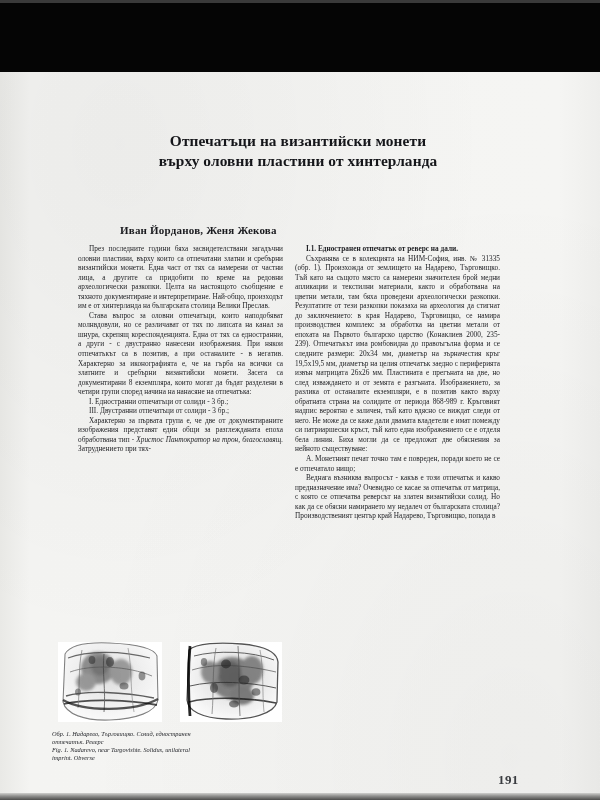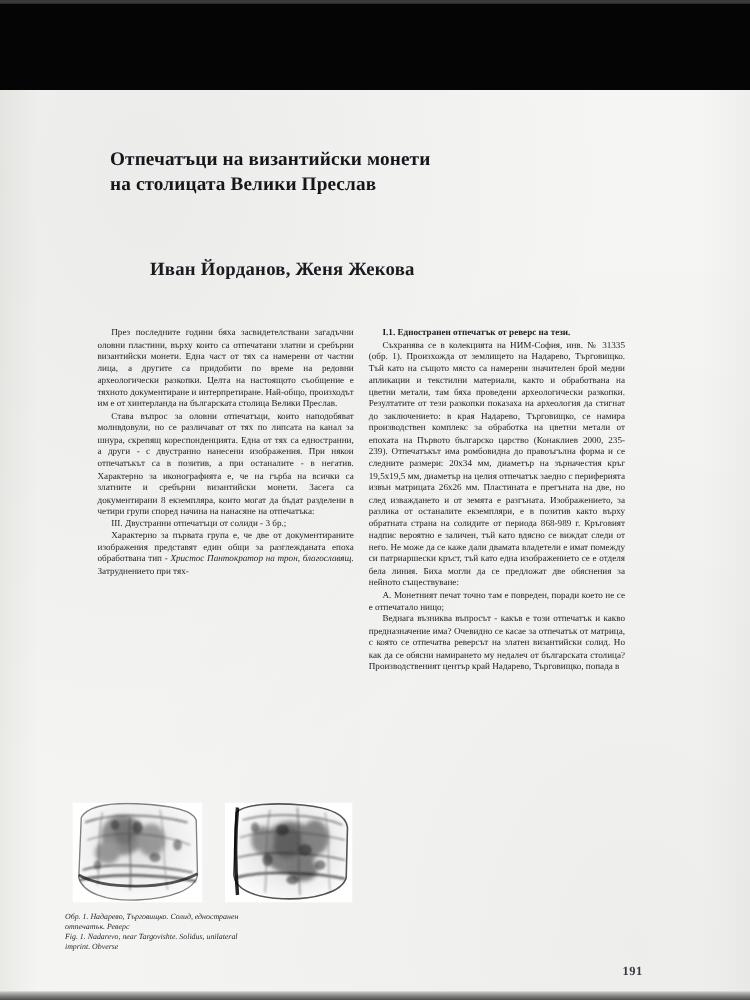--- a/index.html
+++ b/index.html
@@ -52,52 +52,52 @@
 
   #content {
     position: absolute;
     left: 0; top: 72px;
     width: 600px; height: 721px;
   }
 
   
   #title-block {
     position: absolute;
-    left: 88px; top: 46px;
+    left: 88px; top: 59px;
     width: 420px;
+    text-align: center;
   }
   .doc-title-line {
     font-weight: bold;
     font-size: 15.4px;
     line-height: 20px;
     color: #15161a;
     letter-spacing: 0.1px;
     white-space: nowrap;
   }
   #authors {
     position: absolute;
-    left: 120px; top: 136px;
-    font-weight: bold;
-    font-size: 15px;
+    left: 120px; top: 152px;
+    font-weight: bold;
+    font-size: 11px;
     color: #1a1b1f;
     letter-spacing: 0.2px;
   }
 
   
   .column {
     position: absolute;
     top: 172px;
     width: 205px;
     font-size: 7.3px;
     line-height: 9.55px;
     color: #1d1e22;
     text-align: justify;
     text-justify: inter-word;
     hyphens: manual;
-    margin-top: 17px;
   }
   #col-left  { left: 78px; }
   #col-right { left: 295px; }
 
   .column p {
     margin: 0;
     text-indent: 11px;
   }
   .column p.noindent { text-indent: 0; }
   .column p.listitem {
@@ -136,21 +136,21 @@
     color: #24262b;
     font-style: italic;
   }
   #figure-caption .cap-line { white-space: nowrap; }
 
   
   #page-number {
     position: absolute;
     left: 498px;
     top: 700px;
-    font-size: 10px;
+    font-size: 13px;
     font-weight: bold;
     color: #3a3c40;
     letter-spacing: 0.4px;
   }
 </style>
 </head>
 <body>
 
 <div id="page">
 
@@ -158,34 +158,35 @@
     <div class="band-edge"></div>
   </div>
 
   <div id="paper"></div>
   <div id="paper-grain"></div>
 
   <div id="content">
 
     <div id="title-block">
       <div class="doc-title-line">Отпечатъци на византийски монети</div>
-      <div class="doc-title-line">на столицата Велики Преслав</div>
+      <div class="doc-title-line">върху оловни пластини от хинтерланда</div>
     </div>
 
     <div id="authors">Иван Йорданов, Женя Жекова</div>
 
     <div class="column" id="col-left">
       <p>През последните години бяха засвидетелствани загадъчни оловни пластини, върху които са отпечатани златни и сребърни византийски монети. Една част от тях са намерени от частни лица, а другите са придобити по време на редовни археологически разкопки. Целта на настоящото съобщение е тяхното документиране и интерпретиране. Най-общо, произходът им е от хинтерланда на българската столица Велики Преслав.</p>
       <p>Става въпрос за оловни отпечатъци, които наподобяват молнвдовули, но се различават от тях по липсата на канал за шнура, скрепящ кореспонденцията. Една от тях са едностранни, а други - с двустранно нанесени изображения. При някои отпечатъкът са в позитив, а при останалите - в негатив. Характерно за иконографията е, че на гърба на всички са златните и сребърни византийски монети. Засега са документирани 8 екземпляра, които могат да бъдат разделени в четири групи според начина на нанасяне на отпечатъка:</p>
+      <p class="listitem">I. Едностранни отпечатъци от солиди - 3 бр.;</p>
       <p class="listitem">III. Двустранни отпечатъци от солиди - 3 бр.;</p>
       <p><span>Характерно за първата група е, че две от документираните изображения представят един общи за разглежданата епоха обработвана тип - </span><span class="run-italic">Христос Пантократор на трон, благославящ.</span><span> Затруднението при тях-</span></p>
     </div>
 
     <div class="column" id="col-right">
-      <p class="sechead">I.1. Едностранен отпечатък от реверс на тези.</p>
+      <p class="sechead">I.1. Едностранен отпечатък от реверс на дали.</p>
       <p>Съхранява се в колекцията на НИМ-София, инв. № 31335 (обр. 1). Произхожда от землището на Надарево, Търговищко. Тъй като на същото място са намерени значителен брой медни апликации и текстилни материали, както и обработвана на цветни метали, там бяха проведени археологически разкопки. Резултатите от тези разкопки показаха на археология да стигнат до заключението: в края Надарево, Търговищко, се намира производствен комплекс за обработка на цветни метали от епохата на Първото българско царство (Конаклиев 2000, 235-239). Отпечатъкът има ромбовидна до правоъгълна форма и се следните размери: 20х34 мм, диаметър на зърначестия кръг 19,5х19,5 мм, диаметър на целия отпечатък заедно с периферията извън матрицата 26х26 мм. Пластината е прегъната на две, но след изваждането и от земята е разгъната. Изображението, за разлика от останалите екземпляри, е в позитив както върху обратната страна на солидите от периода 868-989 г. Кръговият надпис вероятно е заличен, тъй като вдясно се виждат следи от него. Не може да се каже дали двамата владетели е имат помежду си патриаршески кръст, тъй като една изображението се е отделя бела линия. Биха могли да се предложат две обяснения за нейното съществуване:</p>
       <p>А. Монетният печат точно там е повреден, поради което не се е отпечатало нищо;</p>
       <p>Веднага възниква въпросът - какъв е този отпечатък и какво предназначение има? Очевидно се касае за отпечатък от матрица, с която се отпечатва реверсът на златен византийски солид. Но как да се обясни намирането му недалеч от българската столица? Производственият център край Надарево, Търговищко, попада в</p>
     </div>
 
     <div id="figure-block">
       <div id="figure-images">
 
         <div class="plate" id="plate-a">
           <svg viewBox="0 0 104 80" preserveAspectRatio="none" aria-hidden="true">

